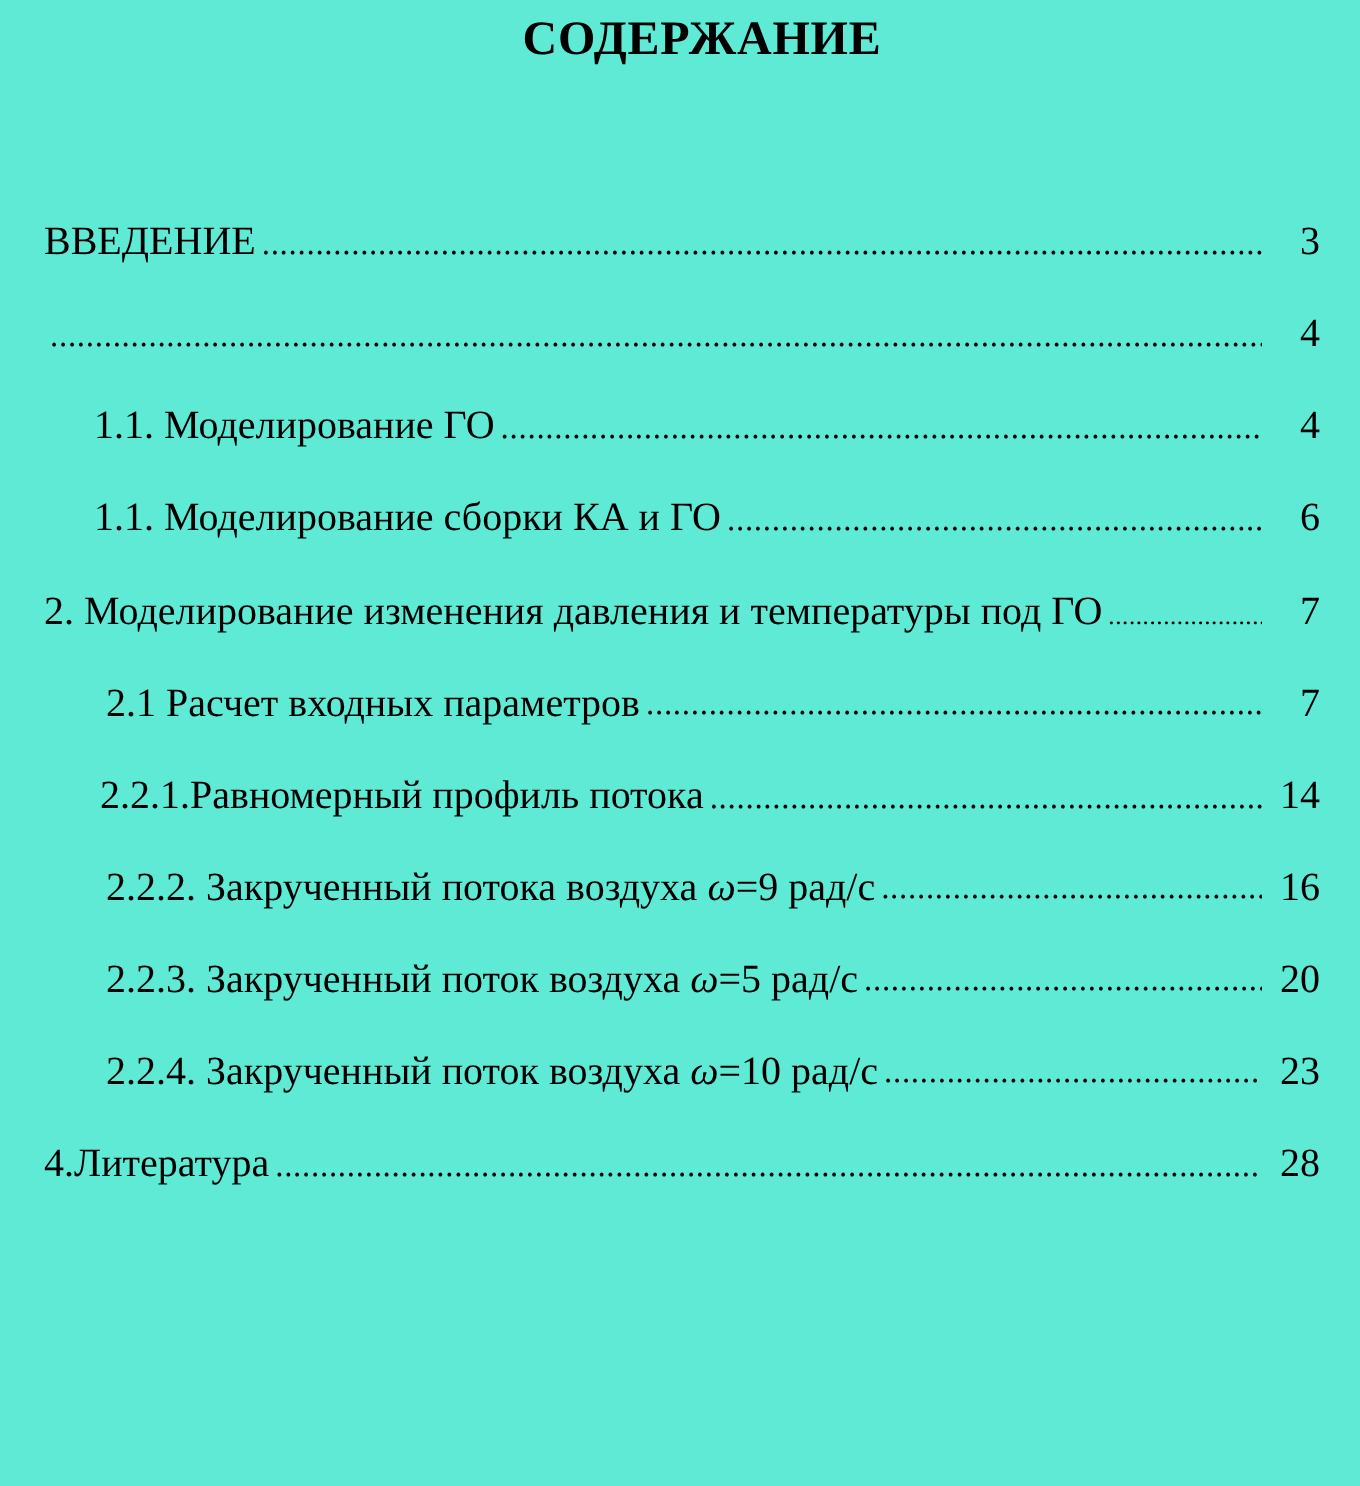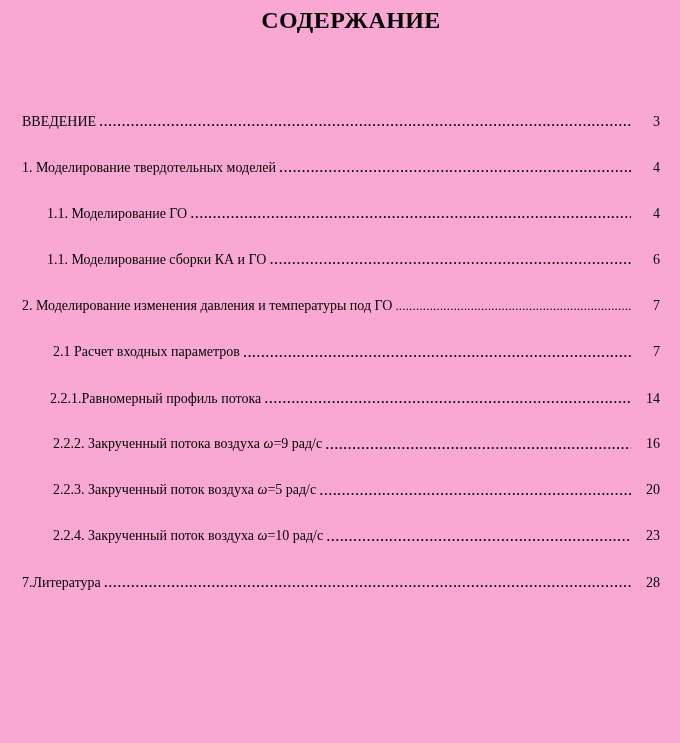--- a/index.html
+++ b/index.html
@@ -11,21 +11,21 @@
     width: 680px;
     height: 743px;
     overflow: hidden;
     font-family: "Liberation Serif", "DejaVu Serif", serif;
     color: #000000;
   }
   .page {
     position: relative;
     width: 680px;
     height: 743px;
-    background: #f9a8d4;
+    background: #5eead4;
   }
   .doc-title {
     position: absolute;
     top: 7px;
     left: 22px;
     right: 0;
     text-align: center;
     font-size: 24px;
     font-weight: bold;
     letter-spacing: 0.4px;
@@ -35,21 +35,21 @@
     position: absolute;
     top: 98px;
     left: 22px;
     width: 638px;
   }
   .toc-row {
     display: flex;
     align-items: baseline;
     height: 46.15px;
     line-height: 46.15px;
-    font-size: 14px;
+    font-size: 20px;
     white-space: nowrap;
   }
   .toc-label { flex: 0 0 auto; }
   .toc-dots {
     flex: 1 1 auto;
     overflow: hidden;
     margin-left: 3px;
     font-size: 16.5px;
     letter-spacing: 0.35px;
   }
@@ -80,21 +80,20 @@
 
   <div class="toc">
 
     <div class="toc-row">
       <span class="toc-label">ВВЕДЕНИЕ</span>
       <span class="toc-dots"></span>
       <span class="toc-page">3</span>
     </div>
 
     <div class="toc-row">
-      <span class="toc-label">1. Моделирование твердотельных моделей</span>
       <span class="toc-dots"></span>
       <span class="toc-page">4</span>
     </div>
 
     <div class="toc-row lvl1">
       <span class="toc-label">1.1. Моделирование ГО</span>
       <span class="toc-dots"></span>
       <span class="toc-page">4</span>
     </div>
 
@@ -137,19 +136,19 @@
     </div>
 
     <div class="toc-row lvl2">
       <span class="toc-label"><span>2.2.4. Закрученный поток воздуха</span> <span class="omega">ω</span><span>=10 рад/с</span></span>
       <span class="toc-dots"></span>
       <span class="toc-page">23</span>
     </div>
 
 
     <div class="toc-row">
-      <span class="toc-label">7.Литература</span>
+      <span class="toc-label">4.Литература</span>
       <span class="toc-dots"></span>
       <span class="toc-page">28</span>
     </div>
 
   </div>
 </div>
 
 </body></html>

